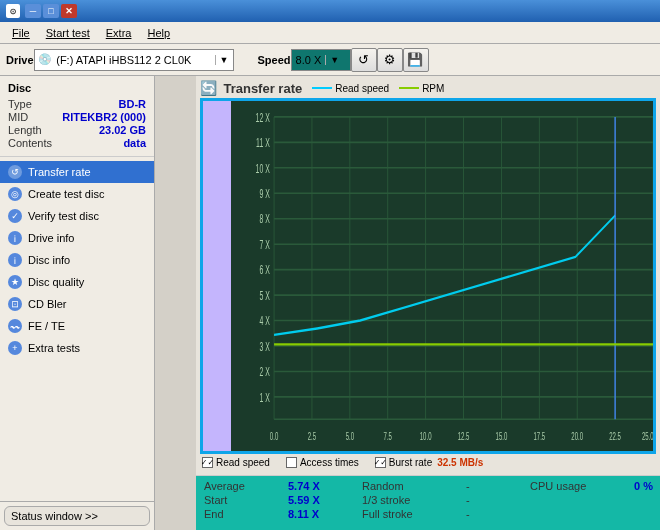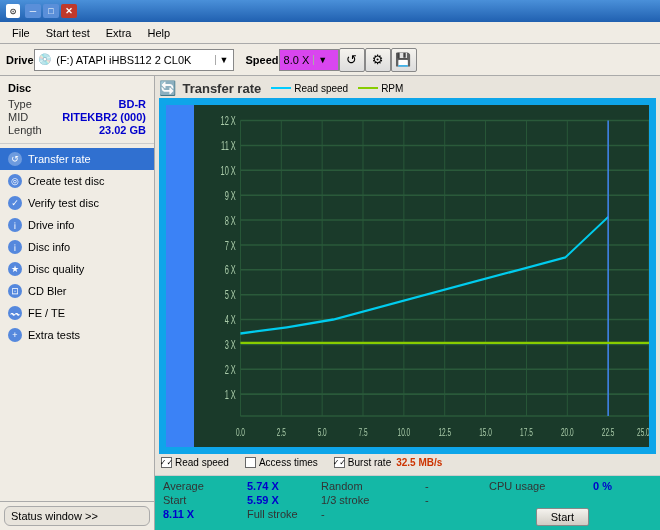--- a/index.html
+++ b/index.html
@@ -51,20 +51,21 @@
       display: flex;
       align-items: center;
       padding: 0 4px;
       border-bottom: 1px solid #aaa;
       font-size: 11px;
     }
     .menu-item {
       padding: 2px 8px;
       cursor: pointer;
       border-radius: 2px;
+      text-decoration: underline;
     }
 
     
     #drivebar {
       background: #f0ece4;
       height: 32px;
       display: flex;
       align-items: center;
       padding: 0 6px;
       border-bottom: 1px solid #aaa;
@@ -80,23 +81,23 @@
       display: flex; align-items: center;
       cursor: pointer;
       position: relative;
     }
     #drive-select-inner { flex: 1; display: flex; align-items: center; gap: 4px; }
     .drive-arrow { 
       border-left: 1px solid #aaa; 
       padding-left: 4px; 
       font-size: 9px; 
     }
-    #speed-label { font-size: 11px; font-weight: bold; margin-left: 12px; }
+    #speed-label { font-size: 11px; font-weight: bold; margin-left: 24px; }
     #speed-select {
-      background: #d946ef;
+      background: #0f766e;
       border: 1px solid #888;
       height: 22px;
       padding: 0 4px;
       font-size: 11px;
       width: 60px;
       display: flex; align-items: center; gap: 4px;
       cursor: pointer;
     }
     .toolbar-btn {
       width: 26px; height: 24px;
@@ -105,20 +106,21 @@
       display: flex; align-items: center; justify-content: center;
       cursor: pointer;
       border-radius: 2px;
       font-size: 13px;
     }
 
     
     #main {
       display: flex;
       height: calc(530px - 22px - 22px - 32px);
+      gap: 41px;
     }
 
     
     #sidebar {
       width: 155px;
       background: #f0ece4;
       border-right: 1px solid #aaa;
       display: flex;
       flex-direction: column;
       flex-shrink: 0;
@@ -221,22 +223,22 @@
       align-items: center;
       gap: 10px;
       font-size: 10px;
       margin-left: 4px;
     }
     .legend-item { display: flex; align-items: center; gap: 3px; }
     .legend-color { width: 20px; height: 2px; }
 
     #chart-wrapper {
       flex: 1;
-      background: #3b82f6;
-      border: 7px solid #0ea5e9;
+      background: #c4b5fd;
+      border: 3px solid #0ea5e9;
       position: relative;
       overflow: hidden;
       min-height: 0;
       padding-left: 28px;
     }
 
     
     #chart-svg {
       width: 100%;
       height: 100%;
@@ -340,20 +342,24 @@
         <span class="disc-value">BD-R</span>
       </div>
       <div class="disc-row">
         <span class="disc-label">MID</span>
         <span class="disc-value">RITEKBR2 (000)</span>
       </div>
       <div class="disc-row">
         <span class="disc-label">Length</span>
         <span class="disc-value">23.02 GB</span>
       </div>
+      <div class="disc-row">
+        <span class="disc-label">Contents</span>
+        <span class="disc-value">data</span>
+      </div>
     </div>
 
     <div id="nav-items">
       <div class="nav-item active">
         <div class="nav-icon blue">↺</div>
         <span>Transfer rate</span>
       </div>
       <div class="nav-item">
         <div class="nav-icon blue">◎</div>
         <span>Create test disc</span>
@@ -503,20 +509,21 @@
         <span class="stat-label">CPU usage</span>
         <span class="stat-value">0 %</span>
 
         <span class="stat-label">Start</span>
         <span class="stat-value">5.59 X</span>
         <span class="stat-label">1/3 stroke</span>
         <span class="stat-dash">-</span>
         <span></span>
           <span></span>
 
+        <span class="stat-label">End</span>
         <span class="stat-value">8.11 X</span>
         <span class="stat-label">Full stroke</span>
         <span class="stat-dash">-</span>
         <span></span>
         <button id="start-btn">Start</button>
       </div>
     </div>
 
   </div>
 </div>

